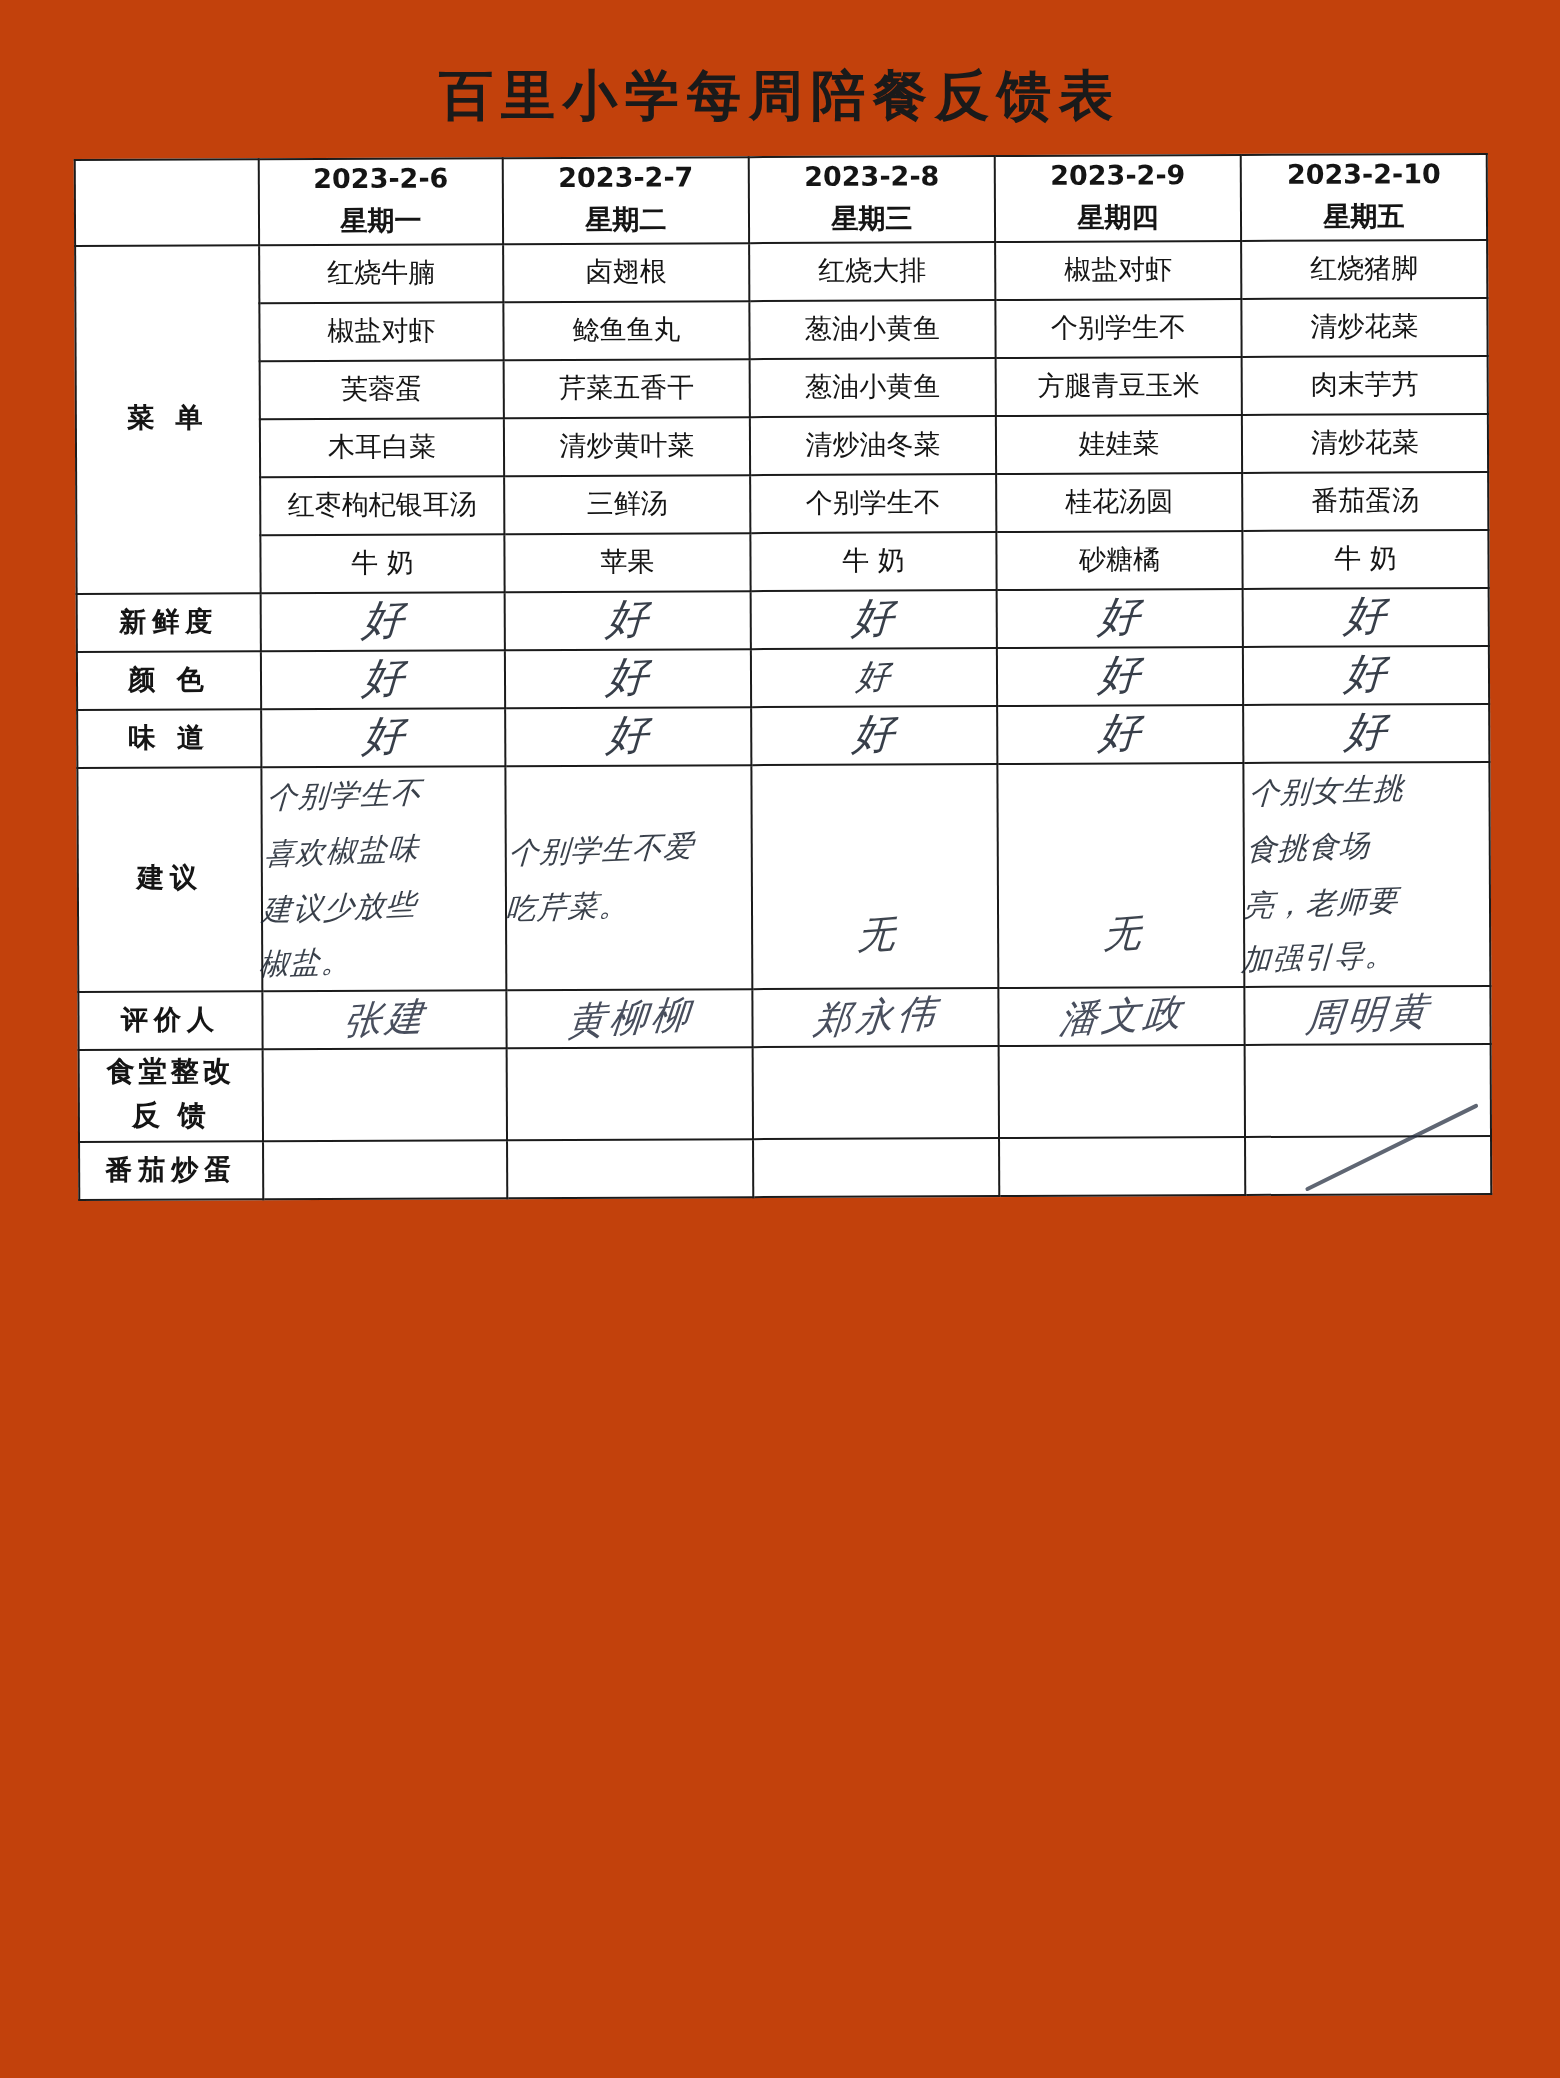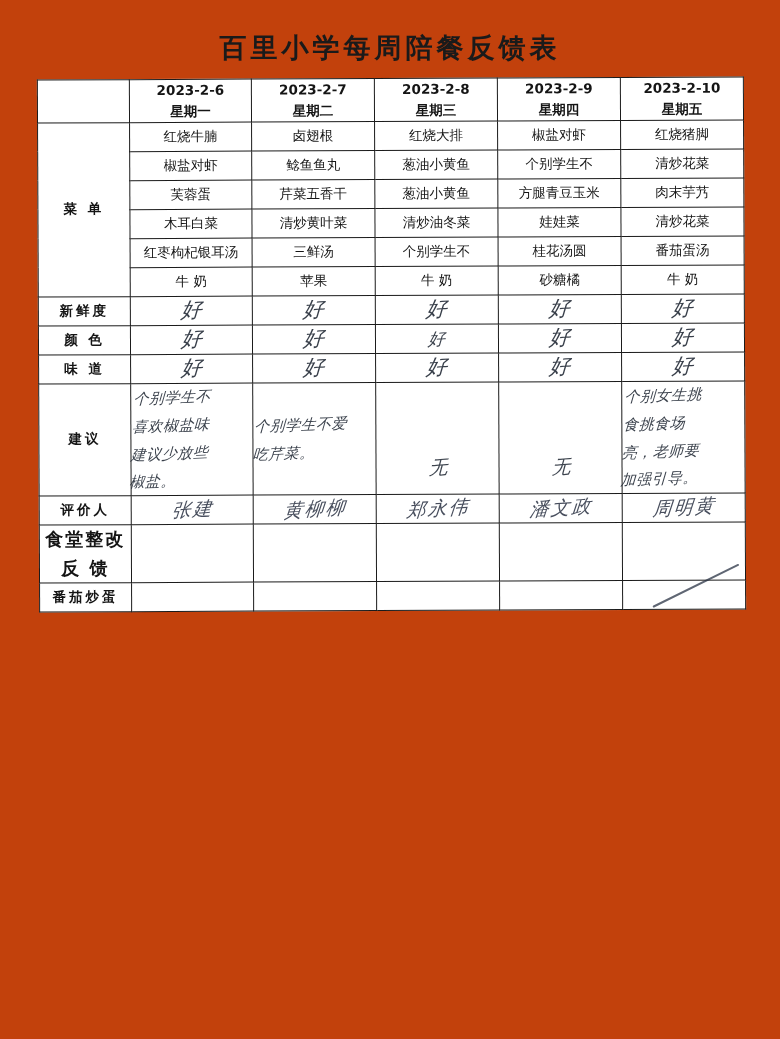--- a/index.html
+++ b/index.html
@@ -140,21 +140,21 @@
     transform-origin: right center;
     opacity: .75;
     border-radius: 2px;
   }
   td.head-blank { height: 52px; }
   td.manager { height: 46px; }
   .label-2line {
     line-height: 1.6;
     letter-spacing: 2px;
     font-weight: bold;
-    font-size: 18px;
+    font-size: 14px;
   }
 </style>
 </head>
 <body>
 
 <div class="page">
 
   <div class="title">百里小学每周陪餐反馈表</div>
 
   <div class="table-wrap">

